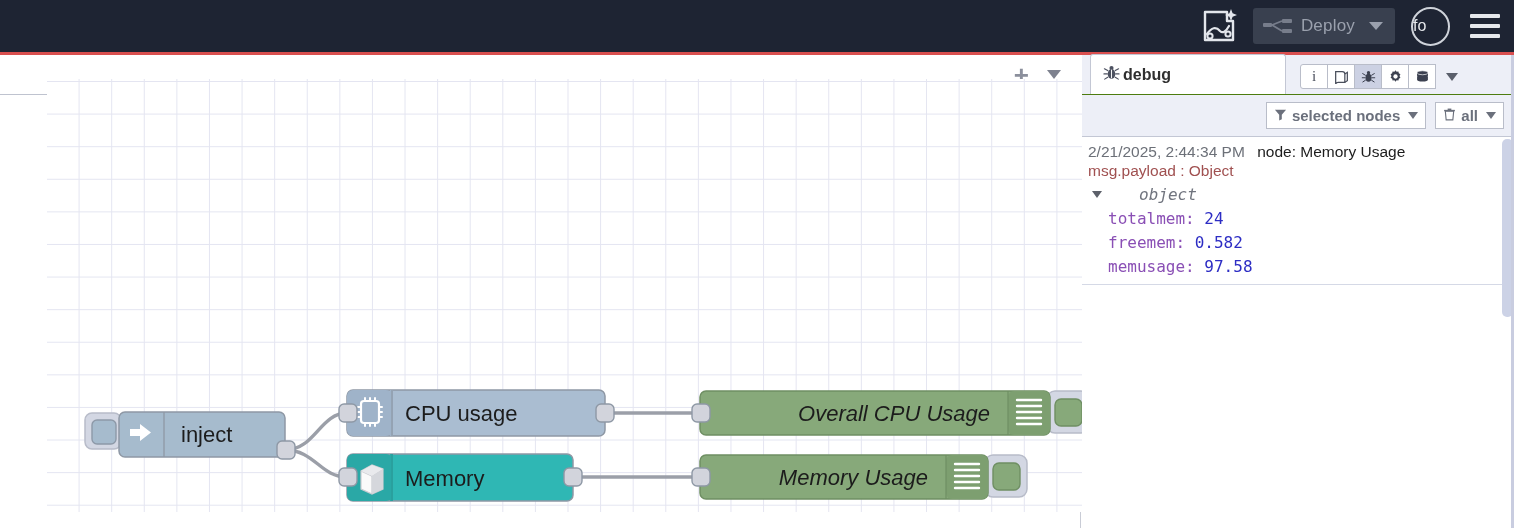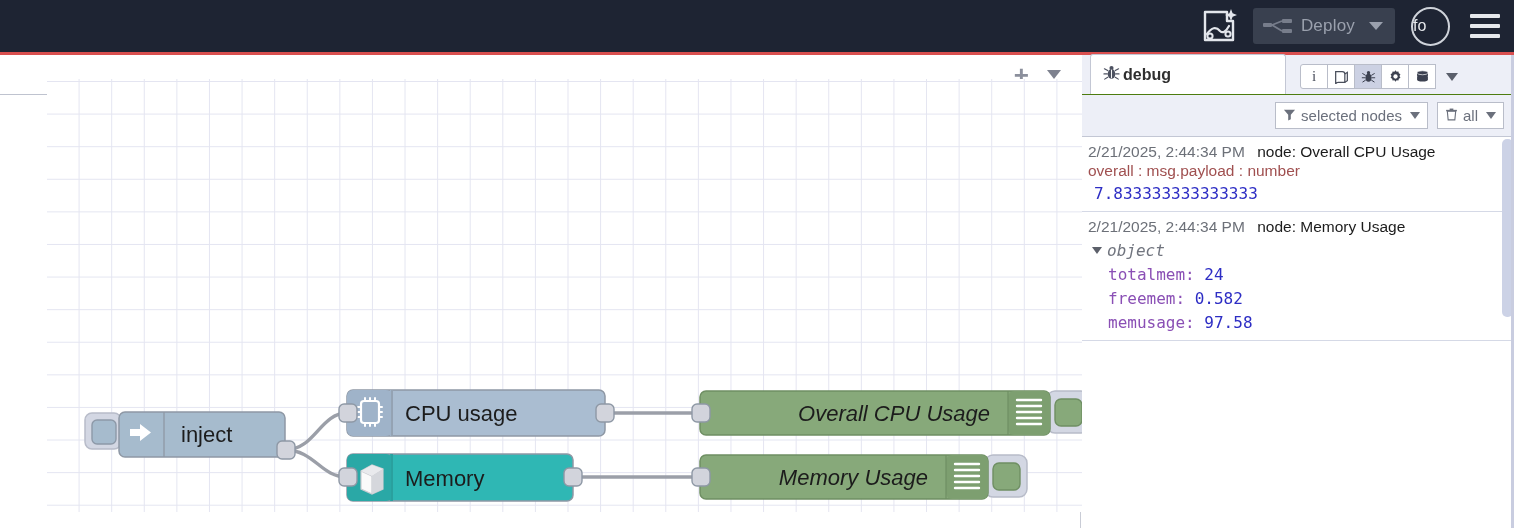--- a/index.html
+++ b/index.html
@@ -124,21 +124,21 @@
     position: absolute; left: 0; top: 40px; width: 432px; height: 42px;
     background: #edeff7; border-bottom: 1px solid #c3c7d4;
     display: flex; align-items: center; justify-content: flex-end;
     padding-right: 10px;
   }
   .sb-select {
     height: 27px; background: #fff; border: 1px solid #b9bdc9;
     display: flex; align-items: center; padding: 0 7px;
     font-size: 15px; color: #6b707c; cursor: pointer; margin-left: 9px;
   }
-  .sb-select .lbl { margin: 0 8px 0 5px; }
+  .sb-select .lbl { margin: 0 8px 0 5px; font-weight: bold; }
   .mini-caret {
     width: 0; height: 0; border-left: 5px solid transparent;
     border-right: 5px solid transparent; border-top: 7px solid #6b707c;
   }
   .sb-msgs {
     position: absolute; left: 0; top: 82px; width: 432px; height: 391px;
     background: #fff; overflow: hidden;
   }
   .dbg-msg {
     border-bottom: 1px solid #d5d9e6; padding: 5px 6px 8px 6px;
@@ -150,21 +150,21 @@
   .dbg-topic {
     font-size: 15.5px; line-height: 19px; color: #a05050; white-space: nowrap;
   }
   .dbg-value {
     font-family: "DejaVu Sans Mono", monospace;
     font-size: 16px; color: #2d2dc4; padding: 4px 0 0 6px;
   }
   .dbg-objhdr {
     font-family: "DejaVu Sans Mono", monospace;
     font-size: 16px; color: #70747e; font-style: italic;
-    padding: 5px 0 0 4px; display: flex; align-items: center; cursor: pointer;
+    padding: 5px 0 0 4px; display: flex; align-items: center; cursor: pointer; gap: 32px;
   }
   .dbg-tri {
     width: 0; height: 0; border-left: 5px solid transparent;
     border-right: 5px solid transparent; border-top: 7px solid #5c606a;
     margin-right: 5px;
   }
   .dbg-prop {
     font-family: "DejaVu Sans Mono", monospace;
     font-size: 16px; padding: 5px 0 0 20px;
   }
@@ -415,34 +415,27 @@
             <rect x="5" y=".6" width="4" height="1.6" fill="#6b707c"></rect>
           </svg>
         </span>
         <span class="lbl">all</span>
         <span class="mini-caret"></span>
       </div>
     </div>
 
     <div class="sb-msgs">
 
-      <div class="dbg-msg">
-        <div class="dbg-line1">
-          <span class="dbg-time">2/21/2025, 2:44:34 PM</span>
-          <span class="dbg-node">node: Overall CPU Usage</span>
-        </div>
-        <div class="dbg-topic">overall : msg.payload : number</div>
-        <div class="dbg-value">7.833333333333333</div>
-      </div>
 
       <div class="dbg-msg">
         <div class="dbg-line1">
           <span class="dbg-time">2/21/2025, 2:44:34 PM</span>
           <span class="dbg-node">node: Memory Usage</span>
         </div>
+        <div class="dbg-topic">msg.payload : Object</div>
         <div class="dbg-objhdr">
           <span class="dbg-tri"></span>
           <span>object</span>
         </div>
         <div class="dbg-prop">
           <span class="dbg-key">totalmem:</span>
           <span class="dbg-val">24</span>
         </div>
         <div class="dbg-prop">
           <span class="dbg-key">freemem:</span>

